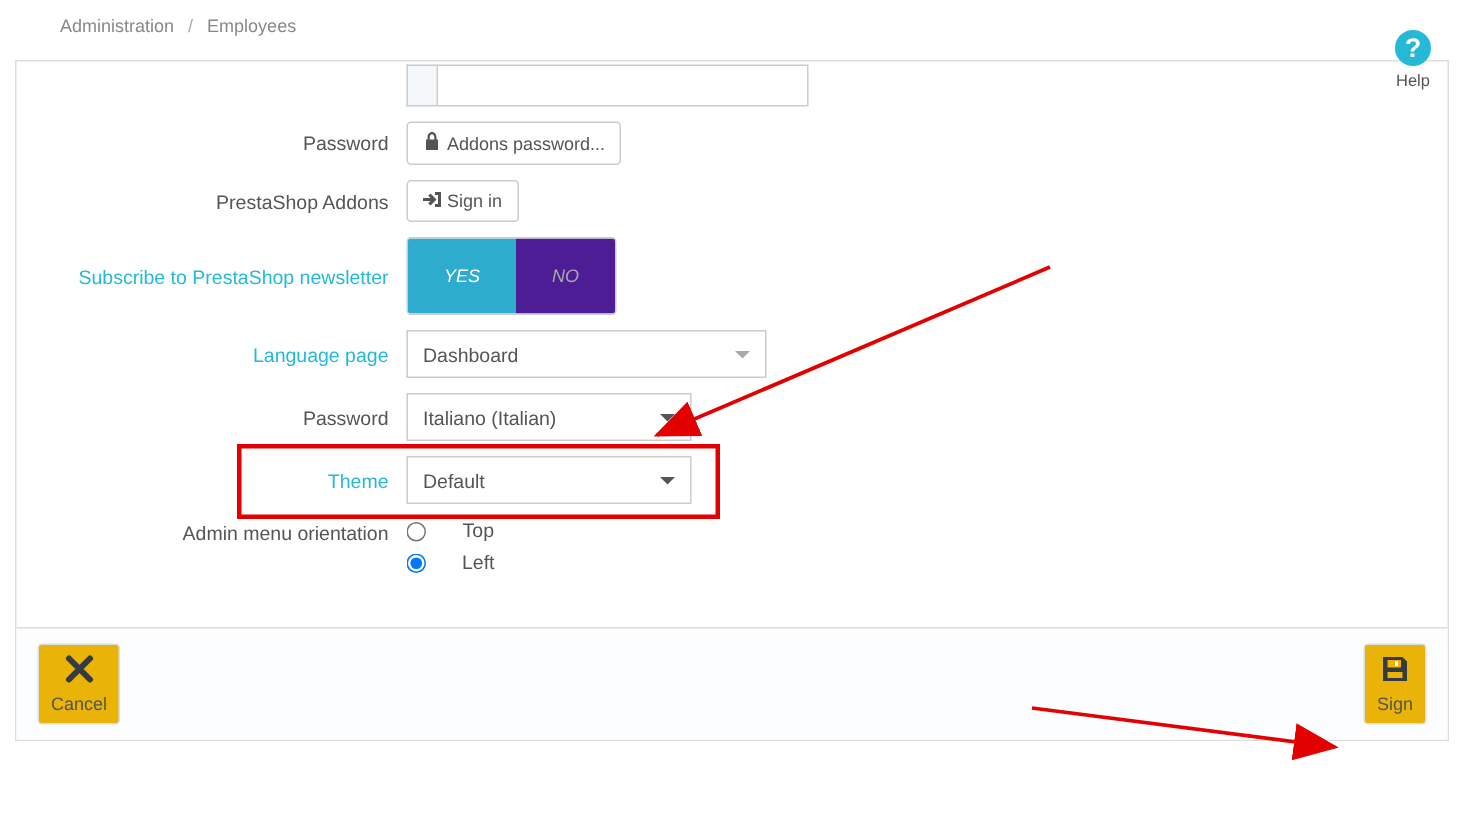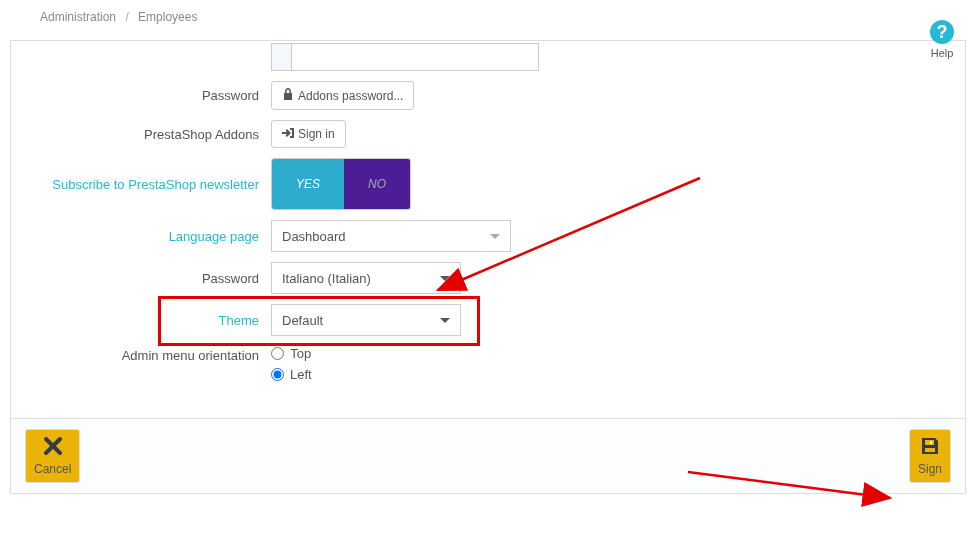--- a/index.html
+++ b/index.html
@@ -130,22 +130,22 @@
       width: 0; height: 0;
       border-left: 5px solid transparent;
       border-right: 5px solid transparent;
       border-top: 5px solid #555;
     }
     .select-box.light .caret {
       border-top-color: #aaa;
     }
     .radio-row {
       display: flex;
-      align-items: center;
-      gap: 6px;
+      align-items: flex-end;
+      gap: 24px;
       margin-bottom: 6px;
     }
     .radio-col { display: flex; flex-direction: column; }
     .footer {
       border-top: 1px solid #ddd;
       background: #fcfdfe;
       padding: 10px 14px;
       display: flex;
       justify-content: space-between;
       align-items: center;

